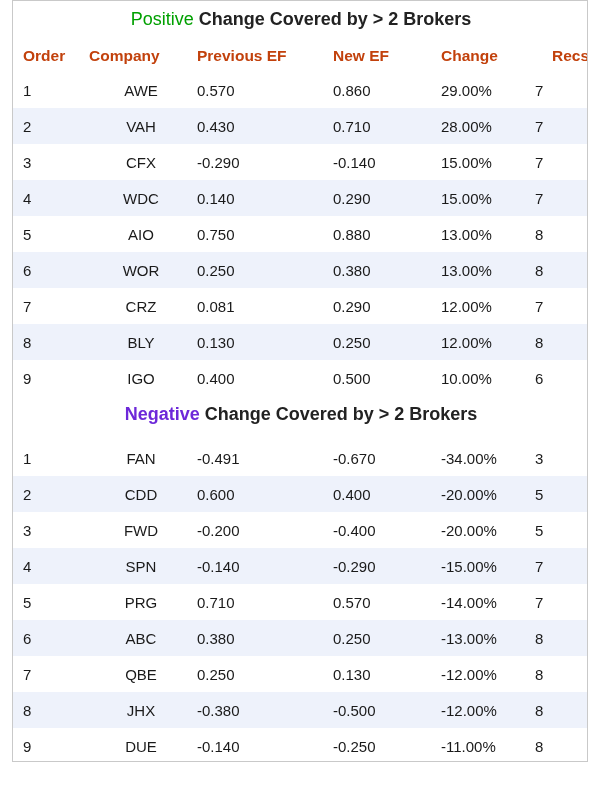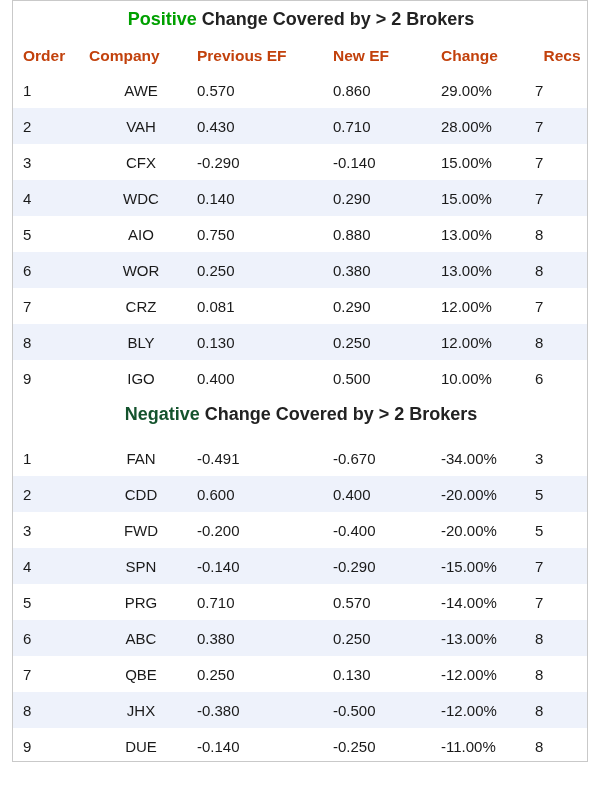--- a/index.html
+++ b/index.html
@@ -49,34 +49,34 @@
   .section-row td {
     text-align: center;
     font-size: 18px;
     font-weight: bold;
     color: #222222;
     height: 36px;
     padding-bottom: 2px;
     background: #ffffff;
     white-space: nowrap;
   }
-  .pos-word { color: #00a000; font-weight: bold; }
+  .pos-word { color: #00a000; font-weight: normal; }
   .neg-word { color: #e00000; font-weight: bold; }
   .head-row th {
     font-size: 15.5px;
     font-weight: bold;
     color: #c2410c;
     height: 33px;
     background: #ffffff;
     text-align: left;
     white-space: nowrap;
   }
   .head-row th.c-order { padding-left: 10px; }
   .head-row th.c-change { text-align: left; margin-top: 17px; }
-  .head-row th.c-recs { text-align: center; }
+  .head-row th.c-recs { text-align: right; }
   .data-row td {
     font-size: 15px;
     color: #1a1a1a;
     height: 36px;
     white-space: nowrap;
   }
   .data-row.alt td {
     background: #eef2fb;
   }
   .c-order { width: 72px; padding-left: 10px; box-sizing: border-box; }
@@ -181,21 +181,21 @@
           </tr>
           <tr class="data-row">
             <td class="c-order">9</td>
             <td class="c-company">IGO</td>
             <td class="c-prev">0.400</td>
             <td class="c-new">0.500</td>
             <td class="c-change">10.00%</td>
             <td class="c-recs">6</td>
           </tr>
           <tr class="section-row">
-            <td colspan="6"><span class="neg-word" style="color: #14532d; margin-top: 16px;">Negative</span><span> Change Covered by &gt; 2 Brokers</span></td>
+            <td colspan="6"><span class="neg-word" style="color: #6d28d9; margin-top: 16px;">Negative</span><span> Change Covered by &gt; 2 Brokers</span></td>
           </tr>
           <tr class="spacer-row">
             <td colspan="6"></td>
           </tr>
           <tr class="data-row">
             <td class="c-order">1</td>
             <td class="c-company">FAN</td>
             <td class="c-prev">-0.491</td>
             <td class="c-new">-0.670</td>
             <td class="c-change">-34.00%</td>

